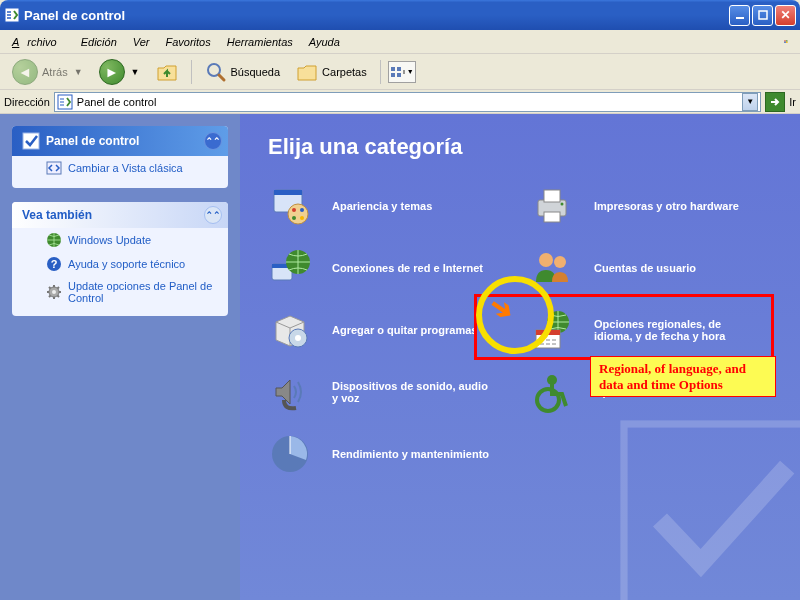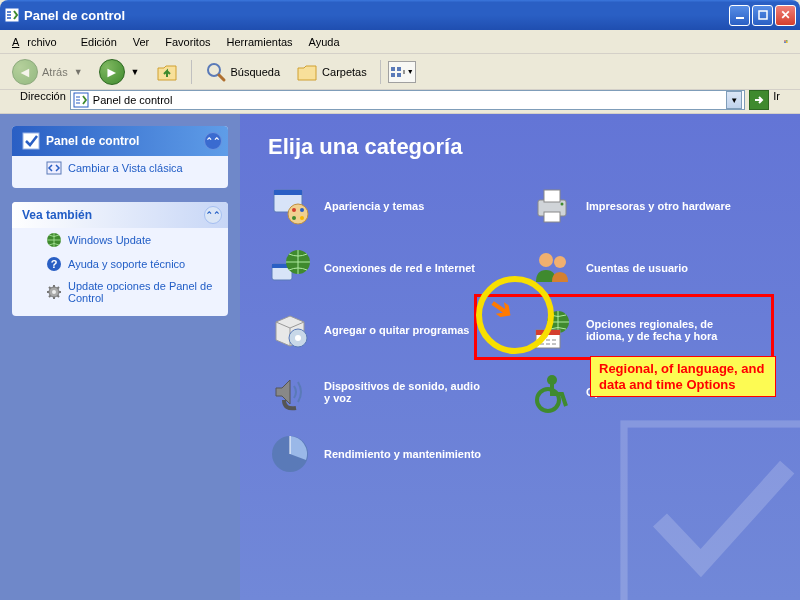--- a/index.html
+++ b/index.html
@@ -6,64 +6,64 @@
   body { font-family: Tahoma, sans-serif; font-size: 11px; background: #ece9d8; width: 800px; height: 600px; overflow: hidden; }
   
   .titlebar { height: 30px; background: linear-gradient(to bottom, #3b77dd 0%, #2a5fc4 8%, #2a5fc4 50%, #1f4eb0 100%); display: flex; align-items: center; padding: 0 4px; color: white; border-radius: 8px 8px 0 0; }
   .titlebar-icon { width: 16px; height: 16px; margin-right: 4px; display: inline-flex; align-items: center; justify-content: center; }
   .titlebar-title { font-weight: bold; font-size: 13px; flex: 1; }
   .winbtn { width: 21px; height: 21px; margin-left: 2px; border: 1px solid #fff; border-radius: 3px; display: flex; align-items: center; justify-content: center; font-weight: bold; color: white; font-size: 12px; }
   .winbtn.min { background: linear-gradient(#578ee6,#2a5fc4); }
   .winbtn.max { background: linear-gradient(#578ee6,#2a5fc4); }
   .winbtn.close { background: linear-gradient(#f08078,#d43f2e); }
   
-  .menubar { height: 24px; background: #ece9d8; border-bottom: 1px solid #d4d0c8; display: flex; align-items: center; padding: 0 4px; position: relative; }
+  .menubar { height: 24px; background: #ece9d8; border-bottom: 1px solid #d4d0c8; display: flex; align-items: center; padding: 0 4px; position: relative; font-style: italic; }
   .menubar span { padding: 2px 8px; cursor: default; }
   .menubar span u { text-decoration: underline; }
   .winflag { position: absolute; right: 4px; top: 2px; width: 20px; height: 18px; }
   
   .toolbar { height: 36px; background: #ece9d8; border-bottom: 1px solid #d4d0c8; display: flex; align-items: center; padding: 0 6px; gap: 4px; }
   .tbtn { display: flex; align-items: center; gap: 4px; padding: 3px 6px; cursor: default; }
   .tbtn.disabled { opacity: .5; }
   .tsep { width: 1px; height: 24px; background: #c0c0c0; margin: 0 3px; }
   .circbtn { width: 26px; height: 26px; border-radius: 50%; display: flex; align-items: center; justify-content: center; color: white; font-size: 14px; }
   .circbtn.back { background: radial-gradient(circle at 30% 30%, #7fb860, #3f8a2e); border: 1px solid #2c6820; }
   .circbtn.fwd { background: radial-gradient(circle at 30% 30%, #7fb860, #3f8a2e); border: 1px solid #2c6820; }
   .dd { font-size: 9px; margin-left: 2px; }
   .foldericon { width: 22px; height: 20px; }
   .viewsbox { width: 28px; height: 22px; border: 1px solid #a0a0a0; background: #f8f8f4; display: flex; align-items: center; justify-content: center; }
   
-  .addrbar { height: 24px; background: #ece9d8; border-bottom: 1px solid #d4d0c8; display: flex; padding: 0 20px; gap: 4px; }
+  .addrbar { height: 24px; background: #ece9d8; border-bottom: 1px solid #d4d0c8; display: flex; align-items: center; padding: 0 4px; gap: 4px; }
   .addrinput { flex: 1; height: 20px; background: white; border: 1px solid #7f9db9; display: flex; align-items: center; padding: 0 2px; gap: 4px; }
   .addrdd { width: 16px; height: 18px; background: linear-gradient(#dbe6f6,#c0d3ec); border: 1px solid #7f9db9; display: flex; align-items: center; justify-content: center; font-size: 8px; }
   .gobtn { width: 20px; height: 20px; background: #3f8a2e; border: 1px solid #2c6820; display: flex; align-items: center; justify-content: center; color: white; }
   
   .content { display: flex; height: 486px; }
   .sidebar { width: 240px; background: #6f88c9; padding: 12px; display: flex; flex-direction: column; gap: 14px; }
   .panel { background: #eff3ff; border-radius: 4px; overflow: hidden; padding-bottom: 8px; }
   .panel-hd { background: linear-gradient(to right,#fff,#c7d6f6); padding: 6px 10px; display: flex; align-items: center; font-weight: bold; font-size: 12px; color: #215dc6; position: relative; }
   .panel-hd.cp { background: linear-gradient(to right,#2a5fc4,#5f9de8); color: white; }
   .panel-collapse { position: absolute; right: 6px; width: 18px; height: 18px; border-radius: 50%; background: #dbe6f6; border: 1px solid #a4bef0; display: flex; align-items: center; justify-content: center; color: #215dc6; font-size: 9px; }
   .panel-hd.cp .panel-collapse { background: #3a6bd0; border-color:#6a94e0; color:white; }
   .panel-item { display: flex; align-items: center; gap: 6px; padding: 4px 10px; color: #215dc6; cursor: default; margin-left: 24px; }
   .pitemicon { width: 16px; height: 16px; flex-shrink: 0; }
   
   .main { flex: 1; background: linear-gradient(to bottom, #6375d6 0%, #7188d8 100%); padding: 20px 28px; position: relative; overflow: hidden; }
   .main-title { color: white; font-size: 22px; font-weight: bold; margin-bottom: 24px; }
   .cats { display: grid; grid-template-columns: 1fr 1fr; gap: 18px 20px; }
-  .cat { display: flex; align-items: center; gap: 12px; color: white; font-size: 11px; cursor: default; }
+  .cat { display: flex; align-items: center; gap: 20px; color: white; font-size: 11px; cursor: default; }
   .caticon { width: 44px; height: 44px; flex-shrink: 0; display: flex; align-items: center; justify-content: center; }
   .catlabel { font-weight: bold; max-width: 160px; }
   
   .watermark { position: absolute; right: -40px; bottom: -40px; width: 240px; height: 240px; opacity: .18; }
   
   .annot-box { position: absolute; border: 3px solid red; }
   .annot-circle { position: absolute; border: 6px solid #f8df00; border-radius: 50%; }
   .annot-arrow { position: absolute; color: #ff7a00; font-size: 28px; font-weight: bold; }
-  .annot-label { position: absolute; background: #fdfb53; color: red; font-weight: bold; padding: 4px 8px; font-size: 13px; border: 1px solid red; line-height: 1.2; }
+  .annot-label { position: absolute; background: #fdfb53; color: red; font-weight: bold; padding: 4px 8px; font-size: 13px; border: 1px solid red; line-height: 1.2; font-family: Liberation Serif, serif; }
 </style>
 </head>
 <body>
 
 <div class="titlebar">
   <span class="titlebar-icon">
     <svg viewBox="0 0 16 16" width="16" height="16">
         <rect x="1" y="1" width="14" height="14" fill="#fff" stroke="#2a5fc4"></rect>
         <path d="M3 5 L7 5 M3 8 L7 8 M3 11 L7 11" stroke="#2a5fc4" stroke-width="1.5"></path>
         <path d="M10 4 L13 8 L10 12" fill="none" stroke="#3f8a2e" stroke-width="2"></path>

